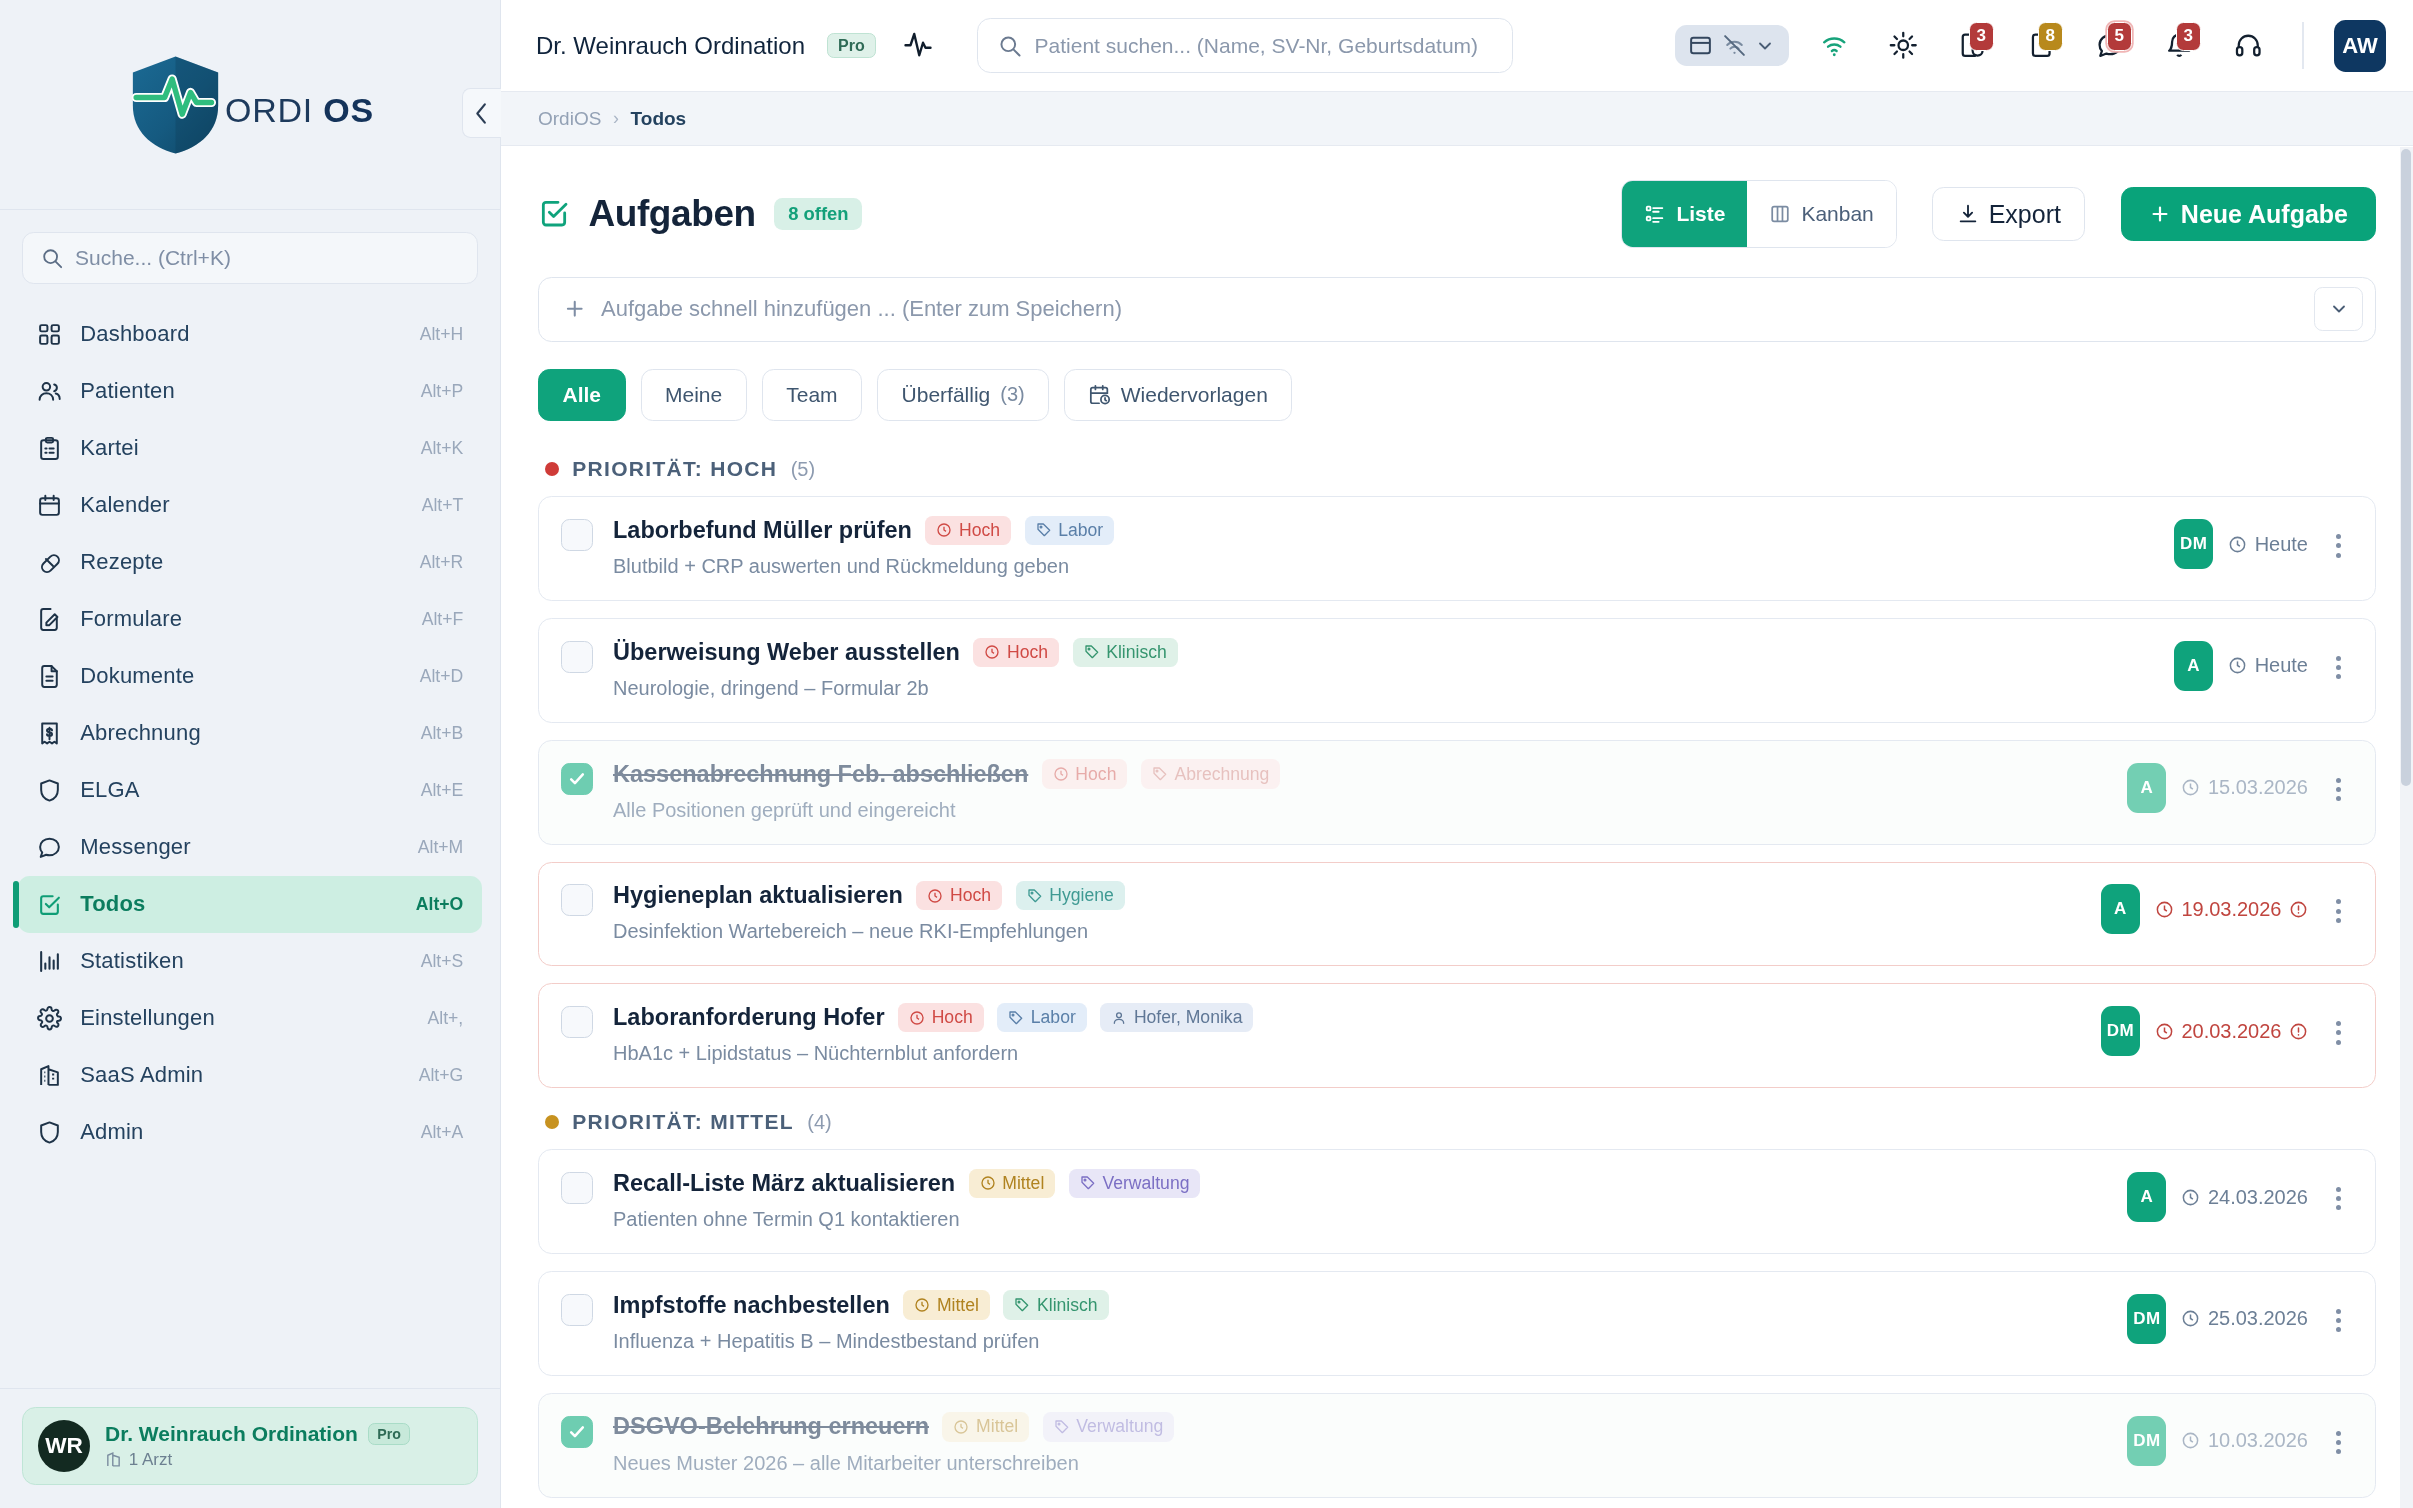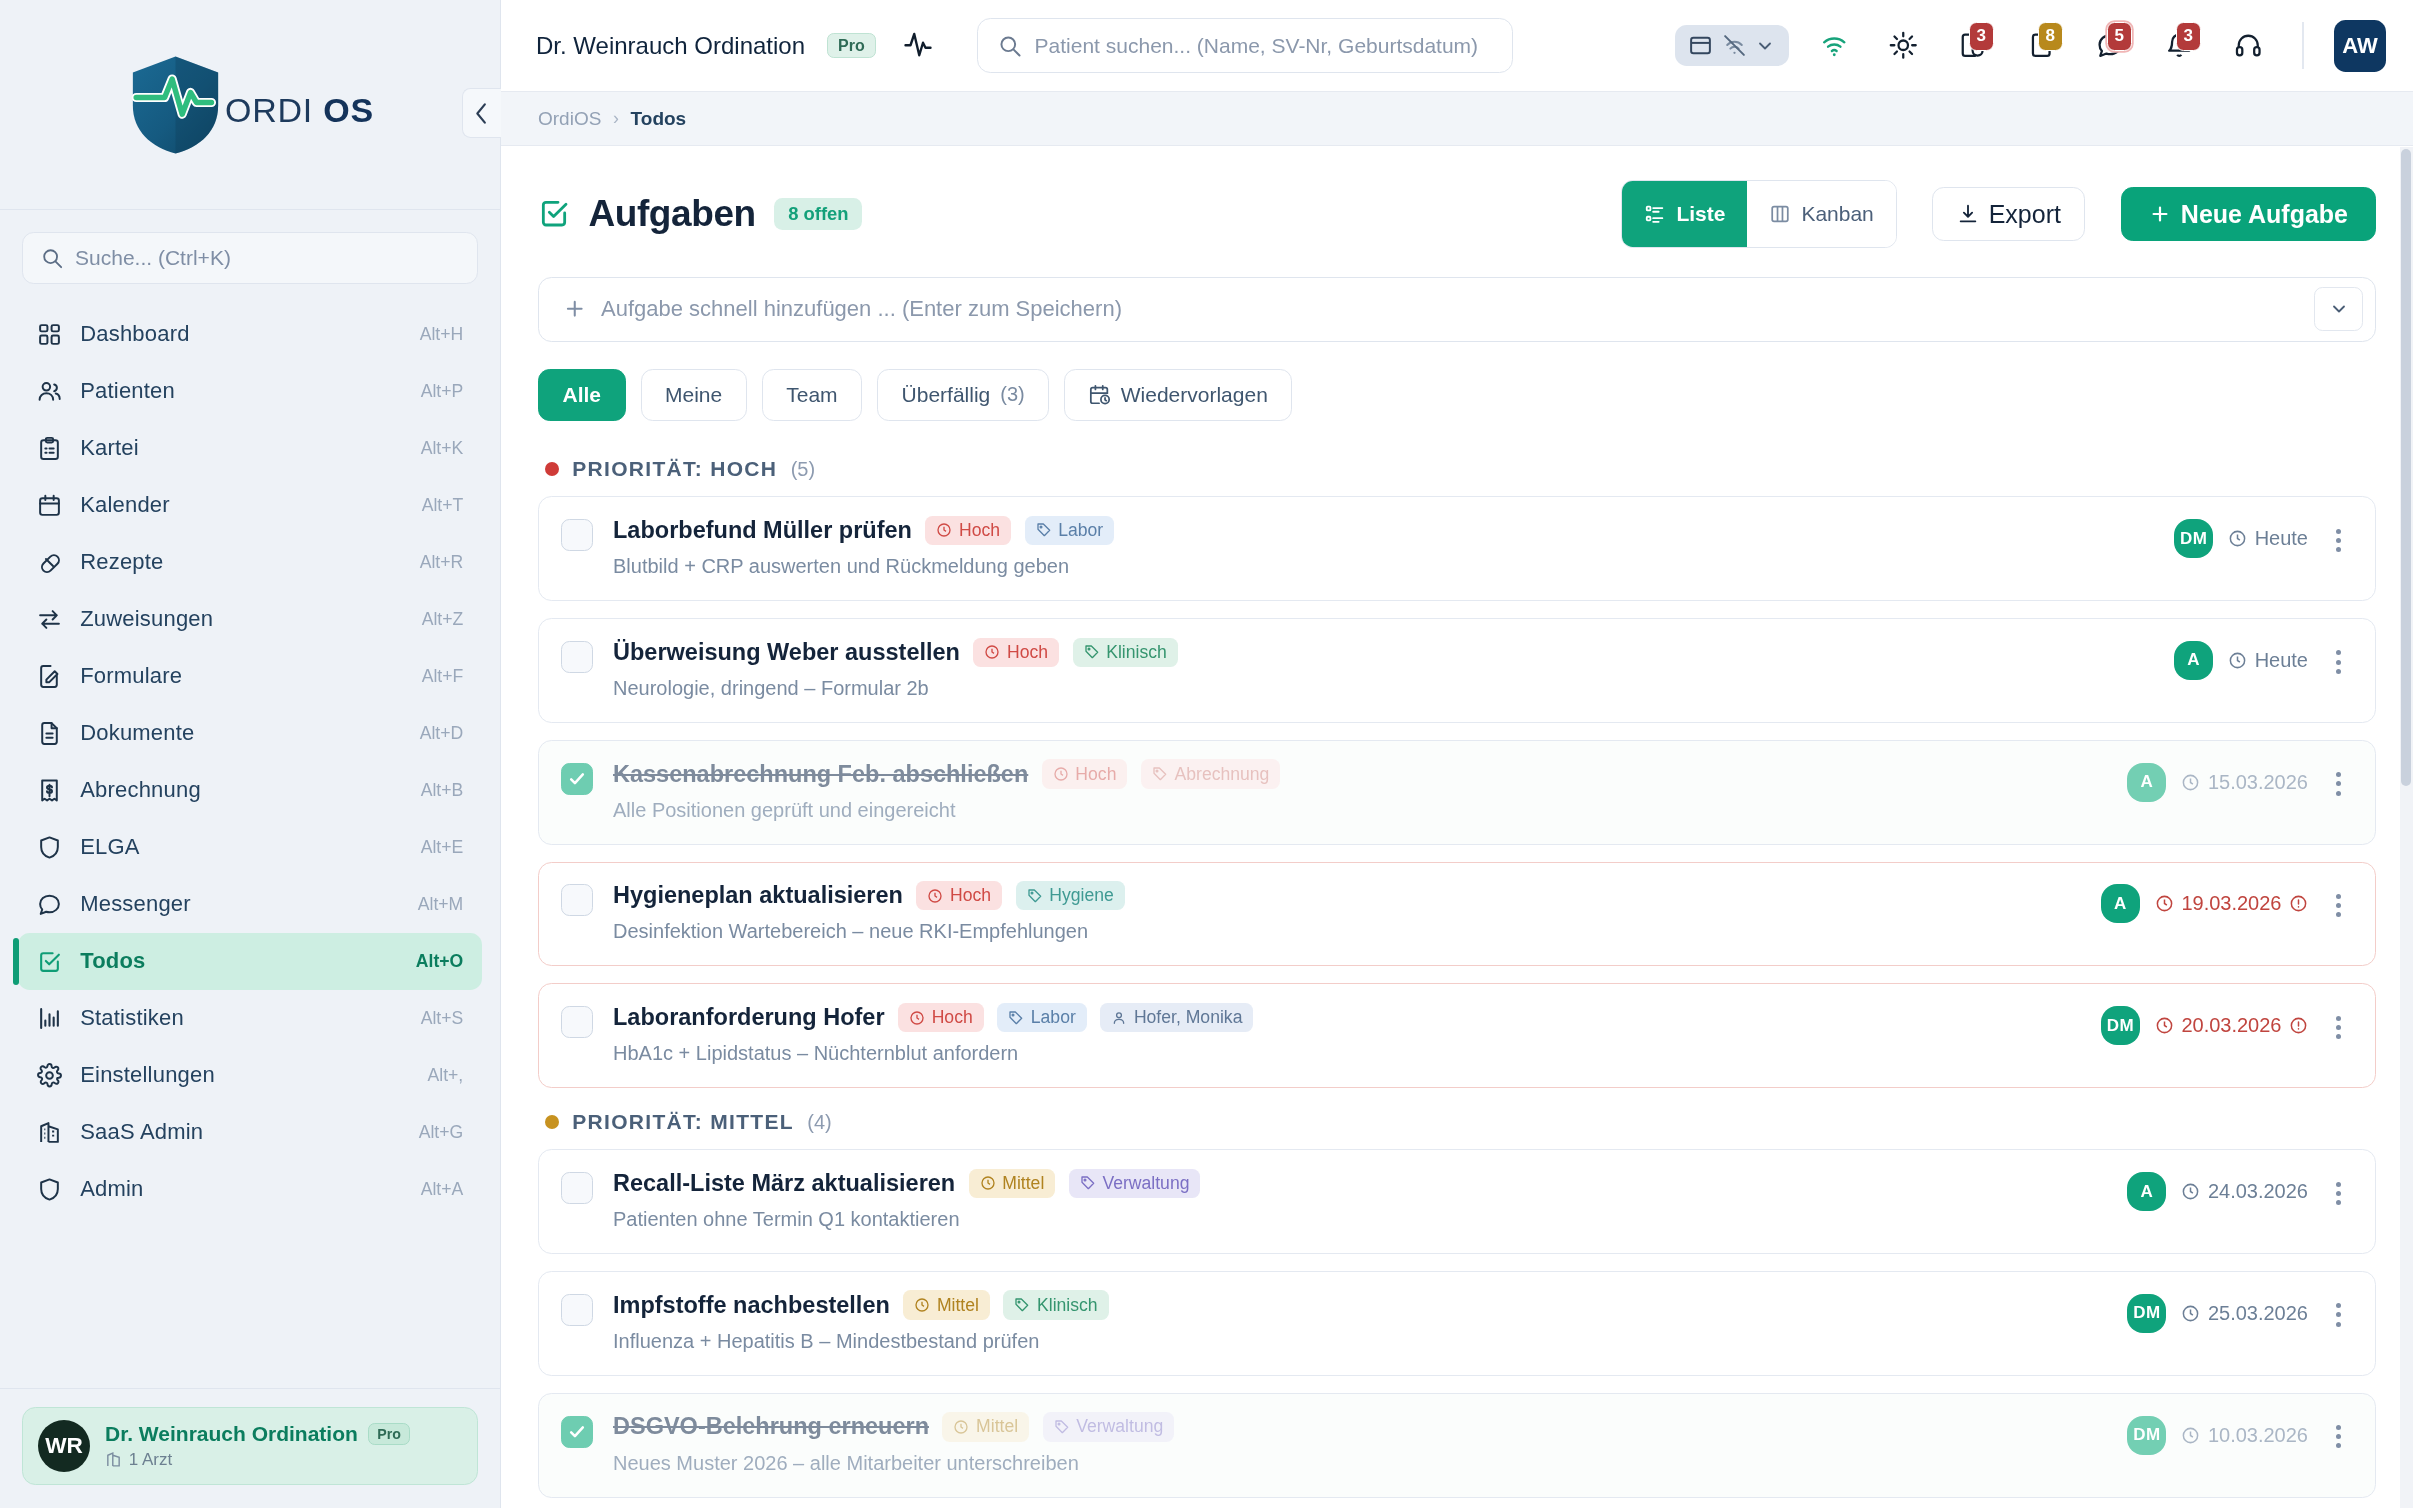--- a/index.html
+++ b/index.html
@@ -269,21 +269,21 @@
   .tag.cat-labor { background: #e3edf9; color: #5a7fa8; }
   .tag.cat-klinisch { background: #dff1e8; color: #35956f; }
   .tag.cat-abrechnung { background: #fbe4e4; color: #cf7a76; }
   .tag.cat-hygiene { background: #dcf0ee; color: #3f9a93; }
   .tag.cat-verwaltung { background: #e8e6f7; color: #7b6fc4; }
   .tag.patient { background: #e6ecf6; color: #5f7796; }
   .t-sub { margin-top: 10px; font-size: 20px; color: #7a8ba1; }
 
   .t-meta { display: flex; align-items: center; gap: 15px; margin-top: 3.4px; }
   .avatar {
-    width: 39px; height: 39px; border-radius: 16px;
+    width: 39px; height: 50px; border-radius: 11px;
     background: #0fa37c; color: #fff;
     display: flex; align-items: center; justify-content: center;
     font-size: 17px; font-weight: 700; letter-spacing: 0.4px;
   }
   .t-date {
     display: flex; align-items: center; gap: 7.5px;
     font-size: 20px; color: #6c7f96; white-space: nowrap;
   }
   .t-date.red { color: #c0453f; }
   .kebab {
@@ -387,27 +387,20 @@
 
     <div class="nav-item">
       <svg width="25" height="25" viewBox="0 0 24 24" aria-hidden="true" fill="none" stroke="#1e3348" stroke-width="1.9" stroke-linecap="round">
         <rect x="2.4" y="8.6" width="19" height="9.6" rx="4.8" transform="rotate(-45 12 12)"></rect>
         <path d="M8.6 8.6 L15.4 15.4"></path>
       </svg>
       <span class="label">Rezepte</span>
       <span class="kbd">Alt+R</span>
     </div>
 
-    <div class="nav-item">
-      <svg width="25" height="25" viewBox="0 0 24 24" aria-hidden="true" fill="none" stroke="#1e3348" stroke-width="1.9" stroke-linecap="round" stroke-linejoin="round">
-        <path d="M3 8h16M15 4l4 4-4 4M21 16H5M9 12l-4 4 4 4"></path>
-      </svg>
-      <span class="label">Zuweisungen</span>
-      <span class="kbd">Alt+Z</span>
-    </div>
 
     <div class="nav-item">
       <svg width="25" height="25" viewBox="0 0 24 24" aria-hidden="true" fill="none" stroke="#1e3348" stroke-width="1.9" stroke-linecap="round" stroke-linejoin="round">
         <path d="M19 11V20a2 2 0 0 1-2 2H6a2 2 0 0 1-2-2V4a2 2 0 0 1 2-2h7"></path>
         <path d="M9 15l8-8 2.6 2.6-8 8H9z"></path>
       </svg>
       <span class="label">Formulare</span>
       <span class="kbd">Alt+F</span>
     </div>
 

